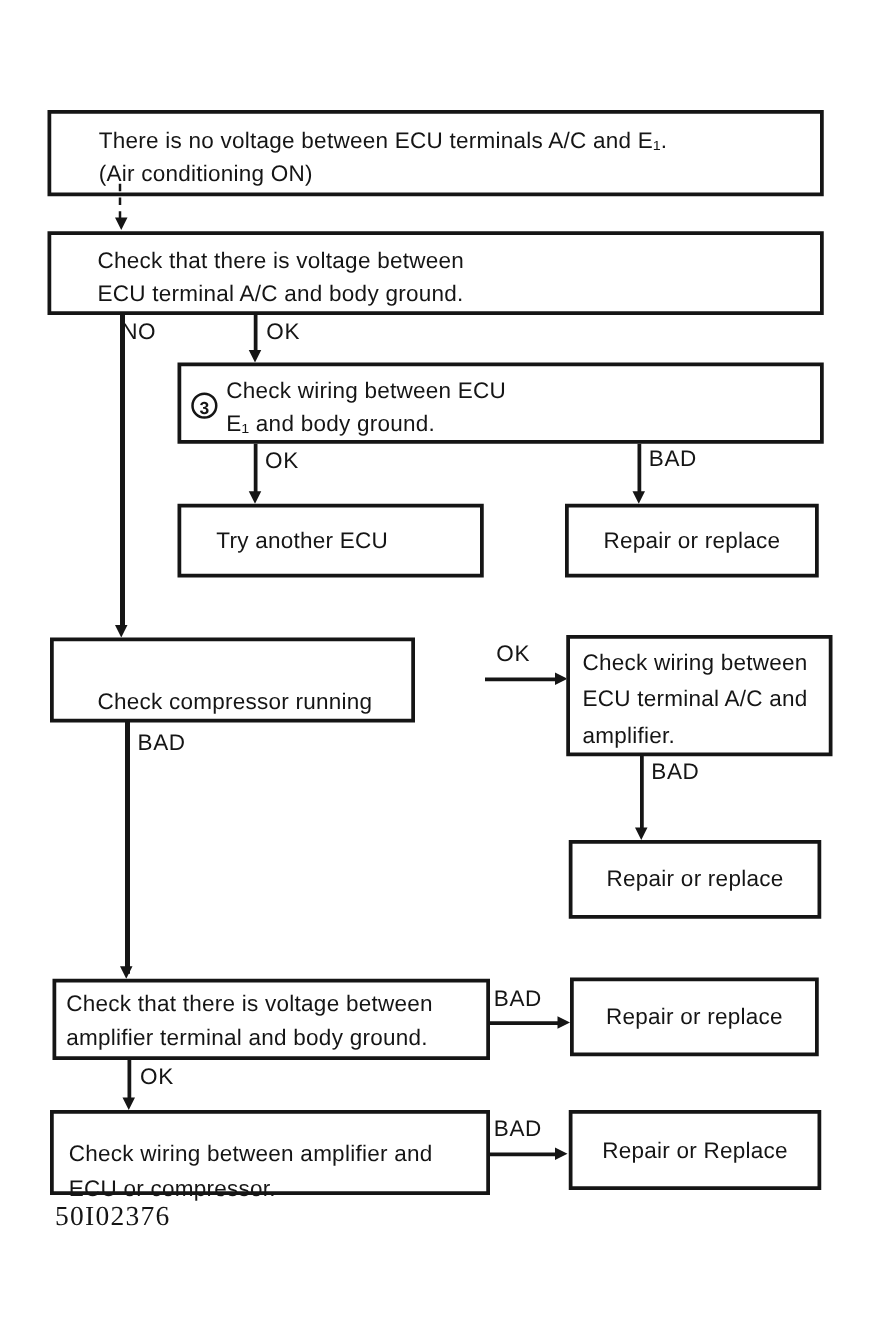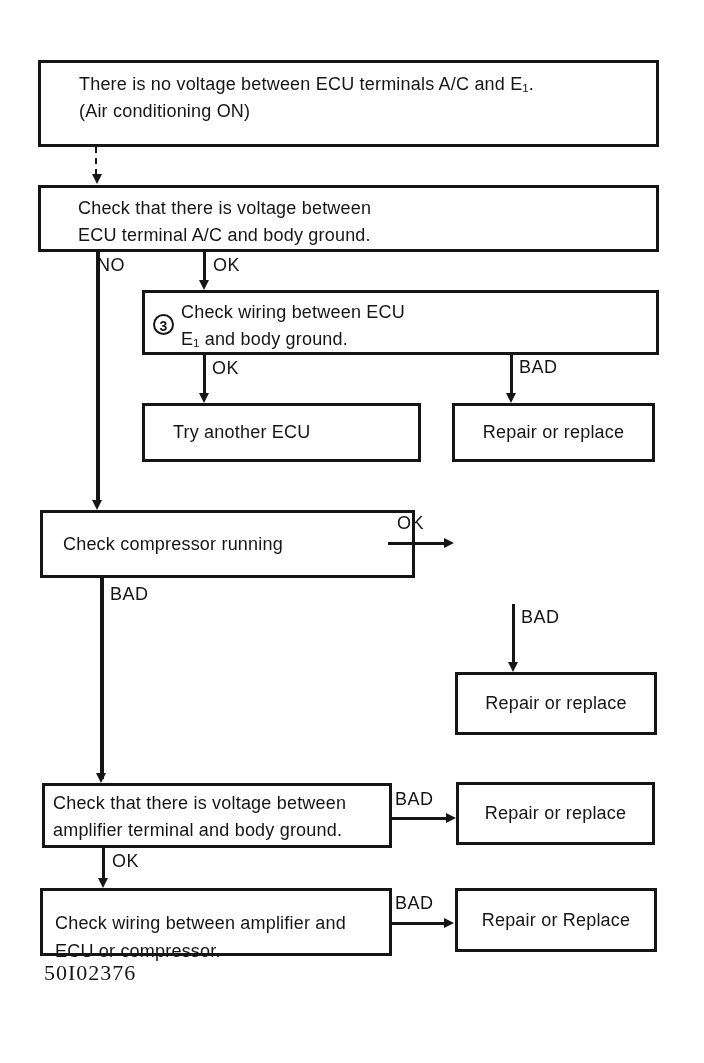--- a/index.html
+++ b/index.html
@@ -92,21 +92,21 @@
     font-family: "Liberation Serif", "DejaVu Serif", serif;
     font-size: 22px;
     letter-spacing: 1px;
   }
 </style>
 </head>
 <body>
 
 <div class="page">
 
-  <div class="node" style="left:38px; top:60px; width:621px; height:87px; padding:8px 0 0 38px;">
+  <div class="node" style="left:38px; top:88px; width:621px; height:69px; padding:8px 0 0 38px;">
     <div class="tline">There is no voltage between ECU terminals A/C and E₁.</div>
     <div class="tline bold">(Air conditioning ON)</div>
   </div>
 
   <div class="vline dashed" style="left:95px; top:147px; height:28px;"></div>
   <div class="arrow-down" style="left:92px; top:174px;"></div>
 
   <div class="node" style="left:38px; top:185px; width:621px; height:67px; padding:7px 0 0 37px;">
     <div class="tline">Check that there is voltage between</div>
     <div class="tline">ECU terminal A/C and body ground.</div>
@@ -127,35 +127,40 @@
   </div>
 
   <div class="vline" style="left:203px; top:355px; height:40px;"></div>
   <div class="arrow-down" style="left:199px; top:393px;"></div>
   <div class="edge-label" style="left:212px; top:358px;">OK</div>
 
   <div class="vline" style="left:510px; top:355px; height:40px;"></div>
   <div class="arrow-down" style="left:506px; top:393px;"></div>
   <div class="edge-label" style="left:519px; top:357px;">BAD</div>
 
-  <div class="node center-v" style="left:142px; top:403px; width:279px; height:59px; padding-left:28px;text-align:right;">
+  <div class="node center-v" style="left:142px; top:403px; width:245px; height:59px; padding-left:28px;text-align:right;">
     <span class="tline">Try another ECU</span>
   </div>
   <div class="node center-vh" style="left:452px; top:403px; width:203px; height:59px;">
     <span class="tline">Repair or replace</span>
   </div>
 
-  <div class="node center-v" style="left:40px; top:510px; width:375px; height:68px; padding-left:20px;">
+  <div class="node center-v" style="left:40px; top:510px; width:292px; height:68px; padding-left:35px;align-items:flex-end;">
     <span class="tline">Check compressor running</span>
   </div>
 
   <div class="hline" style="left:388px; top:542px; width:58px;"></div>
   <div class="arrow-right" style="left:444px; top:538px;"></div>
   <div class="edge-label" style="left:397px; top:513px;">OK</div>
 
+  <div class="node" style="left:453px; top:508px; width:213px; height:97px; padding:5px 0 0 10px; line-height:29px;">
+    <div class="tline">Check wiring between</div>
+    <div class="tline">ECU terminal A/C and</div>
+    <div class="tline">amplifier.</div>
+  </div>
 
   <div class="vline thick" style="left:100px; top:577px; height:202px;"></div>
   <div class="arrow-down" style="left:96px; top:773px;"></div>
   <div class="edge-label" style="left:110px; top:584px;">BAD</div>
 
   <div class="vline" style="left:512px; top:604px; height:62px;"></div>
   <div class="arrow-down" style="left:508px; top:662px;"></div>
   <div class="edge-label" style="left:521px; top:607px;">BAD</div>
 
   <div class="node center-vh" style="left:455px; top:672px; width:202px; height:63px;">

